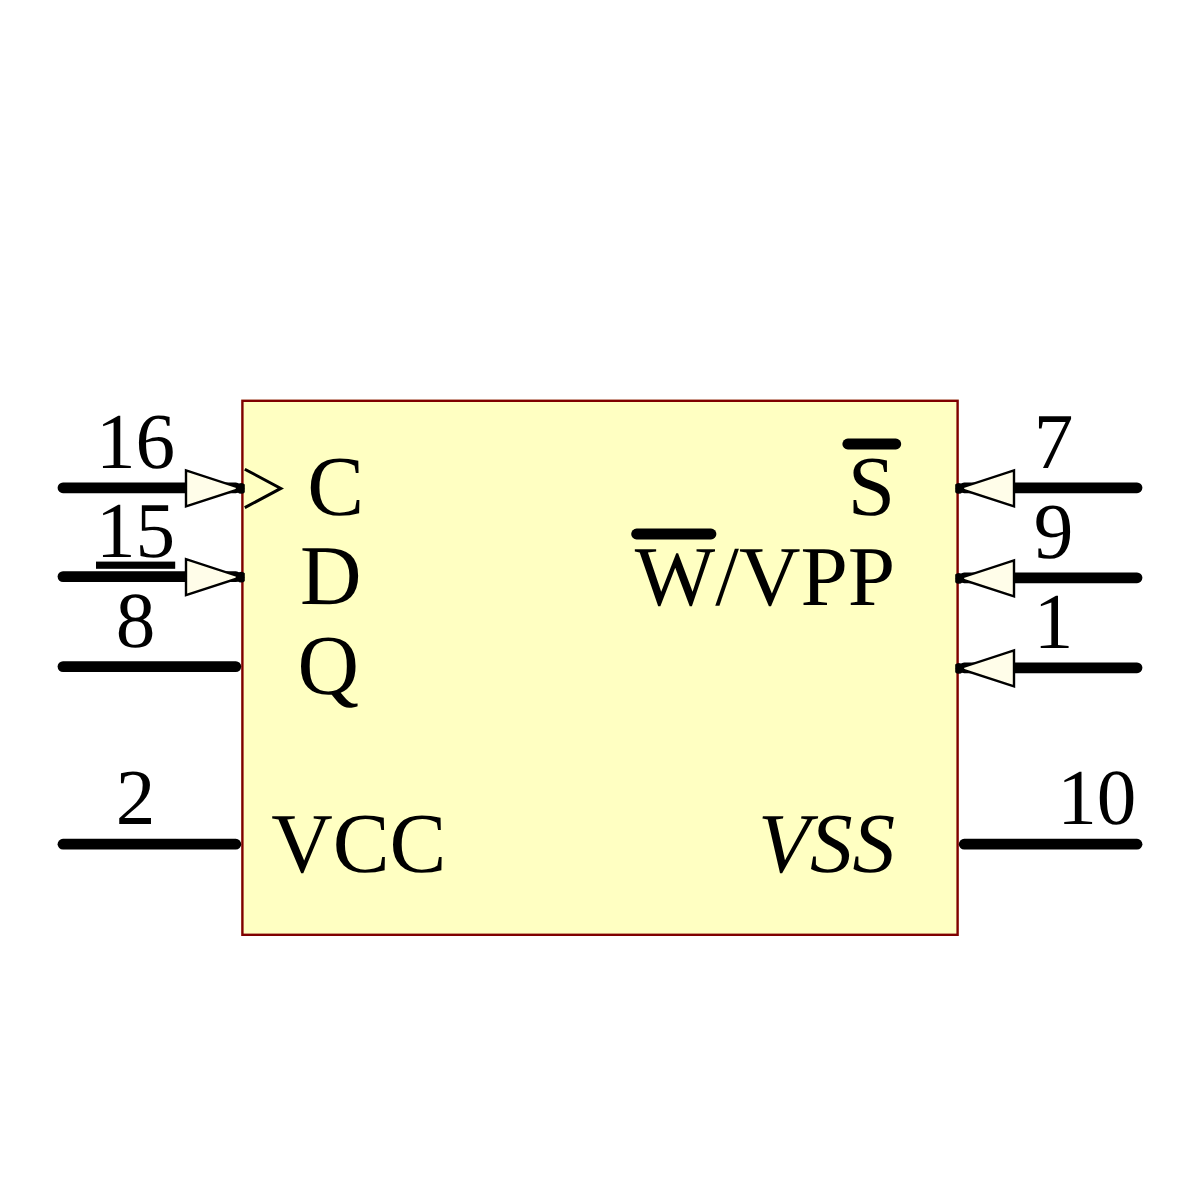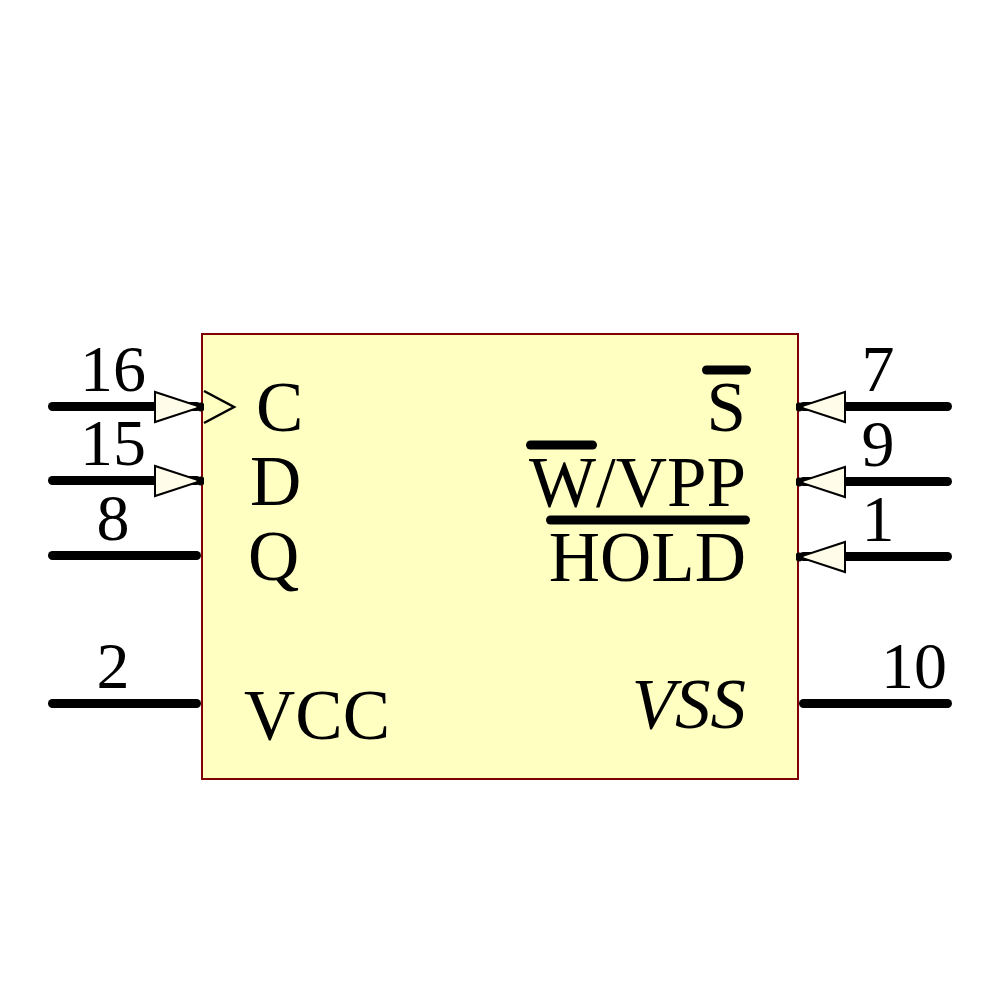--- a/index.html
+++ b/index.html
@@ -39,34 +39,34 @@
   <svg class="arrow-svg" style="left:152px;top:389px;" width="52" height="36" viewBox="0 0 52 36">
     <polygon points="3,3 3,33 49,18" fill="#fffde9" stroke="#000" stroke-width="2"></polygon>
     <circle cx="49" cy="18" r="4.5" fill="#000"></circle>
   </svg>
   <svg class="clock-svg" style="left:202px;top:389px;" width="36" height="36" viewBox="0 0 36 36">
     <polyline points="2,2 32,18 2,34" fill="none" stroke="#000" stroke-width="2.5"></polyline>
   </svg>
   <div class="pin-label" style="left:256px;top:407px;">C</div>
 
   <div class="pin-line" style="left:48px;top:476px;width:153px;"></div>
-  <div class="pin-number" style="left:113px;top:410px;">15</div>
+  <div class="pin-number" style="left:113px;top:410px;text-decoration:underline;">15</div>
   <svg class="arrow-svg" style="left:152px;top:463px;" width="52" height="36" viewBox="0 0 52 36">
     <polygon points="3,3 3,33 49,18" fill="#fffde9" stroke="#000" stroke-width="2"></polygon>
     <circle cx="49" cy="18" r="4.5" fill="#000"></circle>
   </svg>
   <div class="pin-label" style="left:250px;top:481px;">D</div>
 
   <div class="pin-line" style="left:48px;top:551px;width:153px;"></div>
   <div class="pin-number" style="left:113px;top:485px;">8</div>
   <div class="pin-label" style="left:248px;top:556px;">Q</div>
 
   <div class="pin-line" style="left:48px;top:699px;width:153px;"></div>
   <div class="pin-number" style="left:113px;top:633px;">2</div>
-  <div class="pin-label" style="left:244px;top:704px;margin-top:11px;">VCC</div>
+  <div class="pin-label" style="left:226px;top:704px;">VCC</div>
 
   <div class="pin-line" style="left:799px;top:402px;width:153px;"></div>
   <div class="pin-number" style="left:878px;top:336px;">7</div>
   <svg class="arrow-svg" style="left:796px;top:389px;" width="52" height="36" viewBox="0 0 52 36">
     <polygon points="49,3 49,33 3,18" fill="#fffde9" stroke="#000" stroke-width="2"></polygon>
     <circle cx="3" cy="18" r="4.5" fill="#000"></circle>
   </svg>
   <div class="pin-label" style="right:254px;top:407px;">
     <span class="bar" style="left:-5px;right:-5px;"></span>
     <span>S</span>
@@ -82,22 +82,18 @@
     <span class="bar" style="left:-3px;width:71px;"></span>
     <span>W</span><span>/VPP</span>
   </div>
 
   <div class="pin-line" style="left:799px;top:552px;width:153px;"></div>
   <div class="pin-number" style="left:878px;top:486px;">1</div>
   <svg class="arrow-svg" style="left:796px;top:539px;" width="52" height="36" viewBox="0 0 52 36">
     <polygon points="49,3 49,33 3,18" fill="#fffde9" stroke="#000" stroke-width="2"></polygon>
     <circle cx="3" cy="18" r="4.5" fill="#000"></circle>
   </svg>
-  <div class="pin-label" style="right:254px;top:557px;">
-    <span class="bar" style="left:-3px;right:-4px;"></span>
-    <span>HOLD</span>
-  </div>
 
   <div class="pin-line" style="left:799px;top:699px;width:153px;"></div>
   <div class="pin-number" style="left:878px;top:633px;margin-left:36px;">10</div>
   <div class="pin-label" style="right:254px;top:704px;font-style:italic;">VSS</div>
 
 </div>
 
 </body></html>

